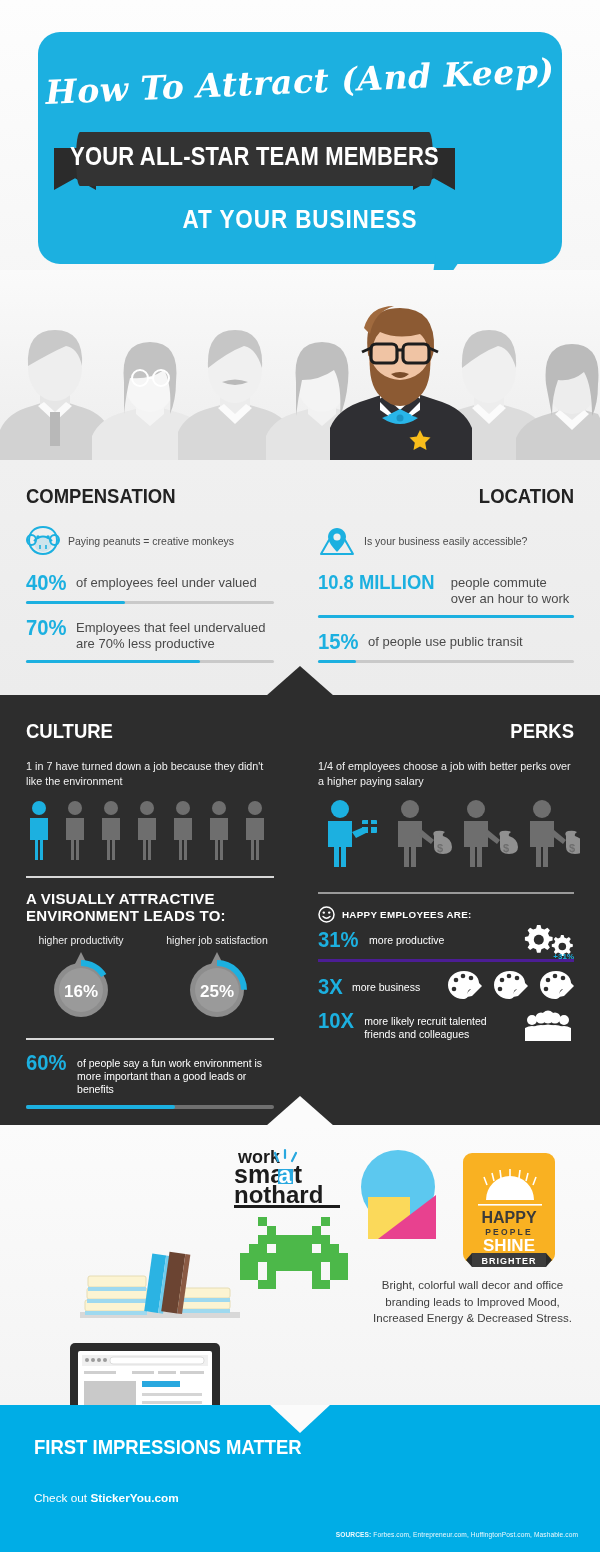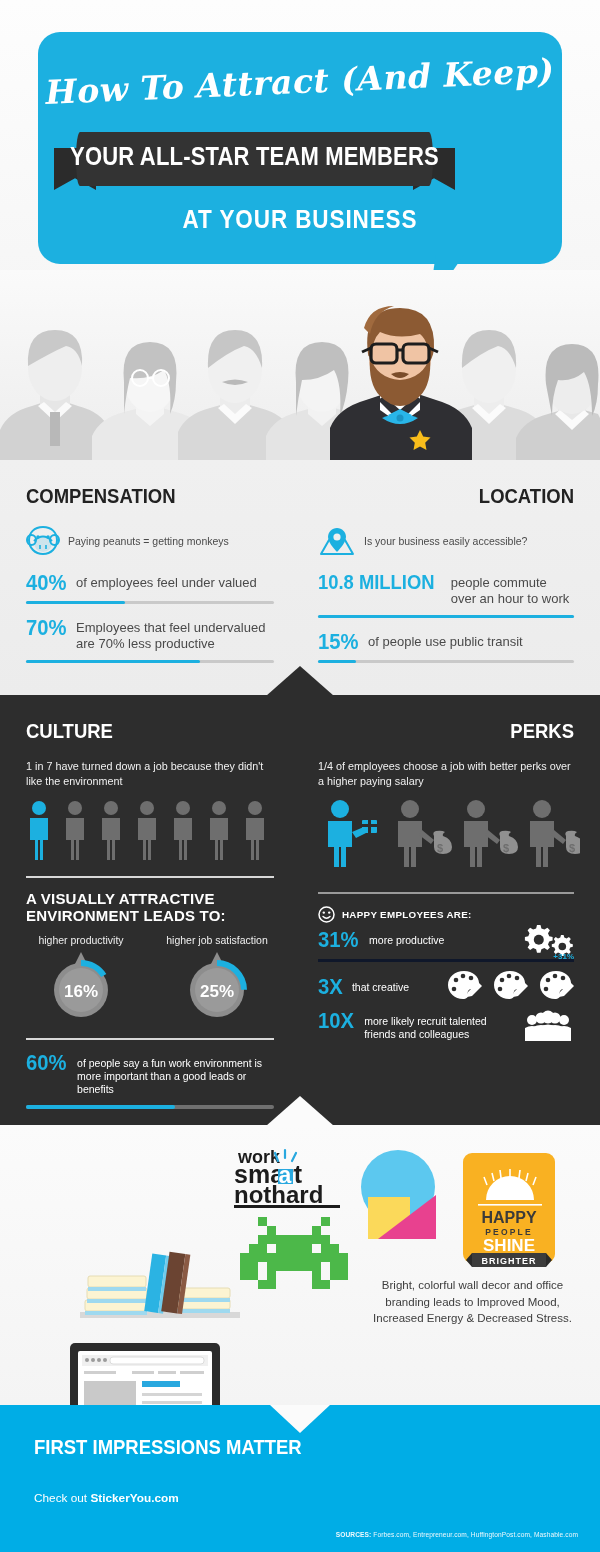--- a/index.html
+++ b/index.html
@@ -141,21 +141,21 @@
   .sub-head { font-size: 15px; font-weight: bold; letter-spacing: .2px; color: #fff; margin-bottom: 10px; }
   .donuts { display: flex; gap: 26px; justify-content: flex-start; }
   .donut-item { text-align: center; width: 110px; }
   .donut-label { font-size: 10.5px; color: #efefef; margin-bottom: 4px; }
 
   .happy-head { display: flex; align-items: center; gap: 7px; margin-bottom: 6px; }
   .happy-head span { font-size: 9.8px; font-weight: bold; letter-spacing: .3px; }
   .perk-line { display: flex; align-items: flex-start; gap: 7px; }
   .perk-num { color: #1cb0e0; font-size: 22px; font-weight: bold; line-height: 1; transform: scaleX(.92); transform-origin: left bottom; }
   .perk-txt { font-size: 10.5px; color: #fff; line-height: 1.25; padding-top: 5px; }
-  .bar-dark { position: relative; height: 3px; background: #0f172a; margin: 8px 0 0 0; }
+  .bar-dark { position: relative; height: 3px; background: #4c1d95; margin: 8px 0 0 0; }
   .bar-dark > i { position: absolute; right: 58px; top: -2px; height: 7px; background: #1cb0e0; }
   .bar-pct { position: absolute; right: 0; top: -7px; font-size: 8px; color: #1cb0e0; font-weight: bold; }
 
   
   .illo-section { position: relative; height: 280px; background: linear-gradient(180deg,#fbfbfb 0%,#f4f4f4 100%); }
   .illo-caption {
     position: absolute; right: 20px; top: 152px; width: 215px;
     text-align: center; font-size: 11.5px; color: #3d3d3d; line-height: 1.45;
   }
 
@@ -292,21 +292,21 @@
             <ellipse cx="5.5" cy="15" rx="4.5" ry="5" fill="none" stroke="#1cb0e0" stroke-width="2"></ellipse>
             <ellipse cx="28.5" cy="15" rx="4.5" ry="5" fill="none" stroke="#1cb0e0" stroke-width="2"></ellipse>
             <path d="M17 2 C26 2 31 8 31 15 C31 23 25 29 17 29 C9 29 3 23 3 15 C3 8 8 2 17 2 Z" fill="none" stroke="#1cb0e0" stroke-width="2"></path>
             <path d="M8 16 q9 -9 18 0 q0 11 -9 11 q-9 0 -9 -11 z" fill="#1cb0e0" opacity="0.16"></path>
             <path d="M8 16 q9 -9 18 0" fill="none" stroke="#1cb0e0" stroke-width="2"></path>
             <circle cx="12" cy="12" r="1.8" fill="#1cb0e0"></circle>
             <circle cx="22" cy="12" r="1.8" fill="#1cb0e0"></circle>
             <line x1="14" y1="20" x2="14" y2="24" stroke="#1cb0e0" stroke-width="1.6"></line>
             <line x1="20" y1="20" x2="20" y2="24" stroke="#1cb0e0" stroke-width="1.6"></line>
           </svg>
-          <span class="cap">Paying peanuts = getting monkeys</span>
+          <span class="cap">Paying peanuts = creative monkeys</span>
         </div>
 
         <div class="stat">
           <div class="stat-line">
             <span class="big-num">40%</span>
             <span class="stat-txt">of employees feel under valued</span>
           </div>
           <div class="bar">
               <i style="width: 40%;"></i>
             </div>
@@ -499,21 +499,21 @@
           <div class="bar-dark">
             <i></i>
             <span class="bar-pct">+31%</span>
           </div>
         </div>
 
         
         <div style="position:relative;margin-top:14px">
           <div class="perk-line">
             <span class="perk-num">3X</span>
-            <span class="perk-txt">that creative</span>
+            <span class="perk-txt">more business</span>
           </div>
           <svg width="128" height="34" viewBox="0 0 128 34" style="position:absolute;right:0;top:-6px">
             <g fill="#ffffff">
               <path d="M18 1 C27 1 33 7 33 13 C33 18 29 19 26 19 C23 19 21 21 22 24 C23 27 20 29 17 29 C9 29 2 23 2 15 C2 7 9 1 18 1 Z"></path>
               <circle cx="10" cy="10" r="2.3" fill="#2d2d2d"></circle>
                 <circle cx="17" cy="6" r="2.3" fill="#2d2d2d"></circle>
               <circle cx="25" cy="8" r="2.3" fill="#2d2d2d"></circle>
                 <circle cx="8" cy="19" r="2.3" fill="#2d2d2d"></circle>
               <path d="M22 22 l10 -10 l4 4 l-10 10 l-5 1 z"></path>
             </g>

